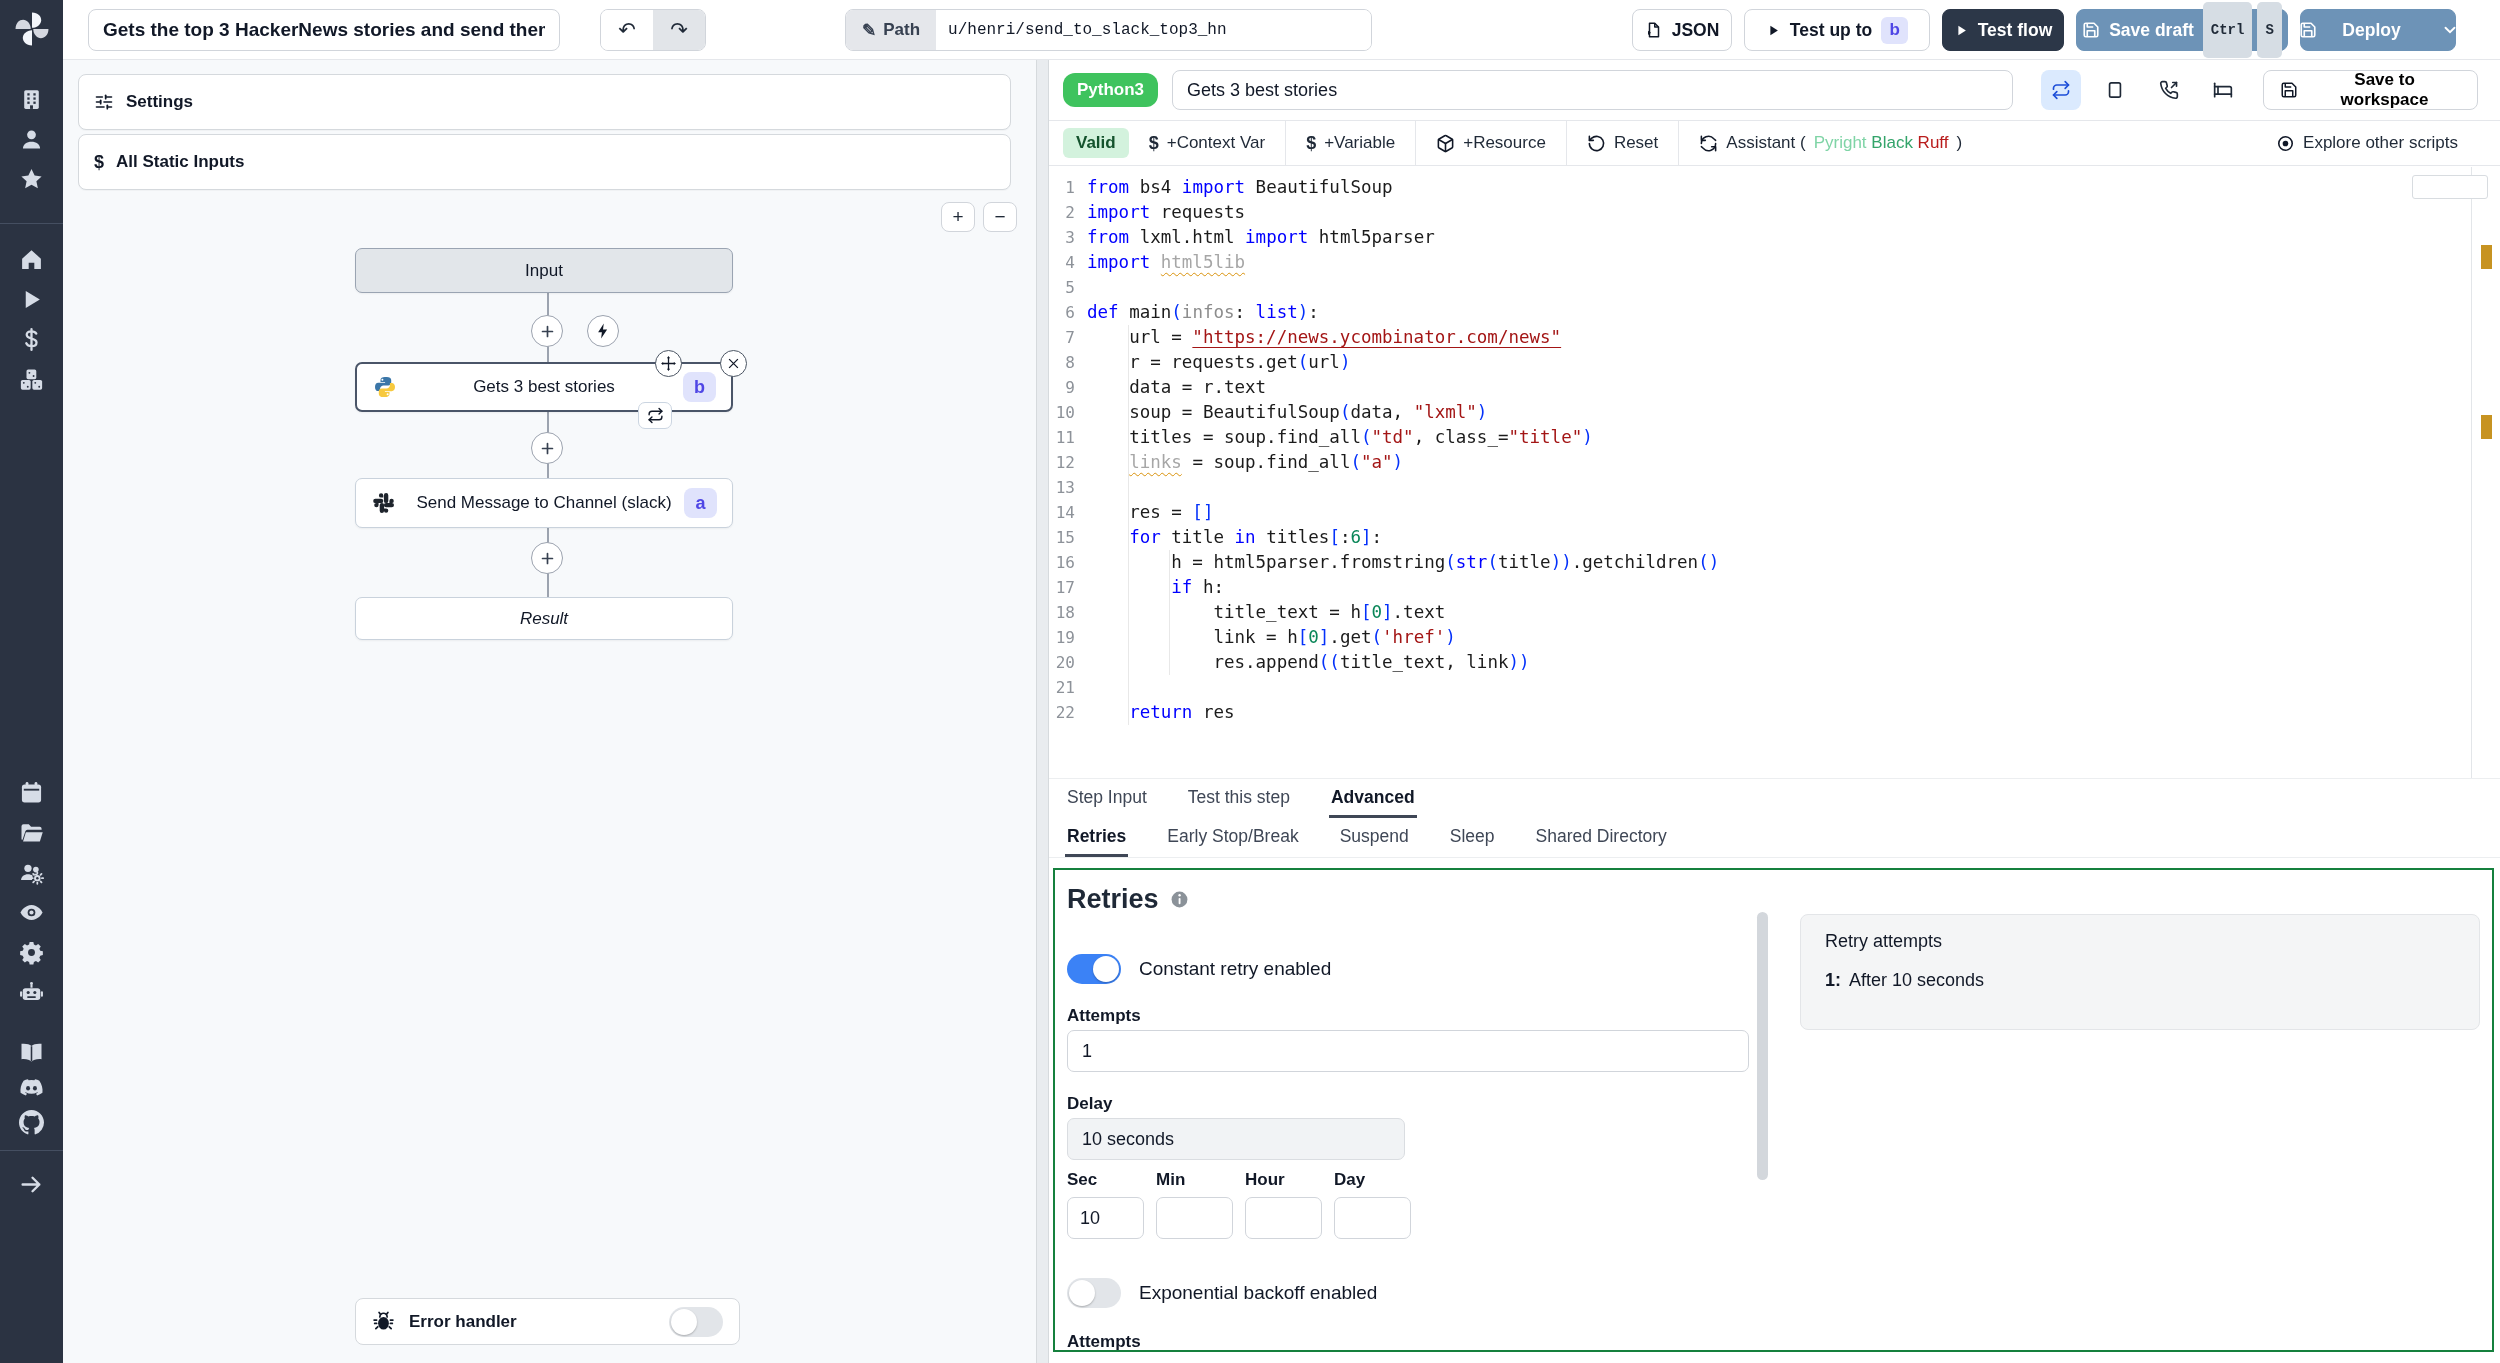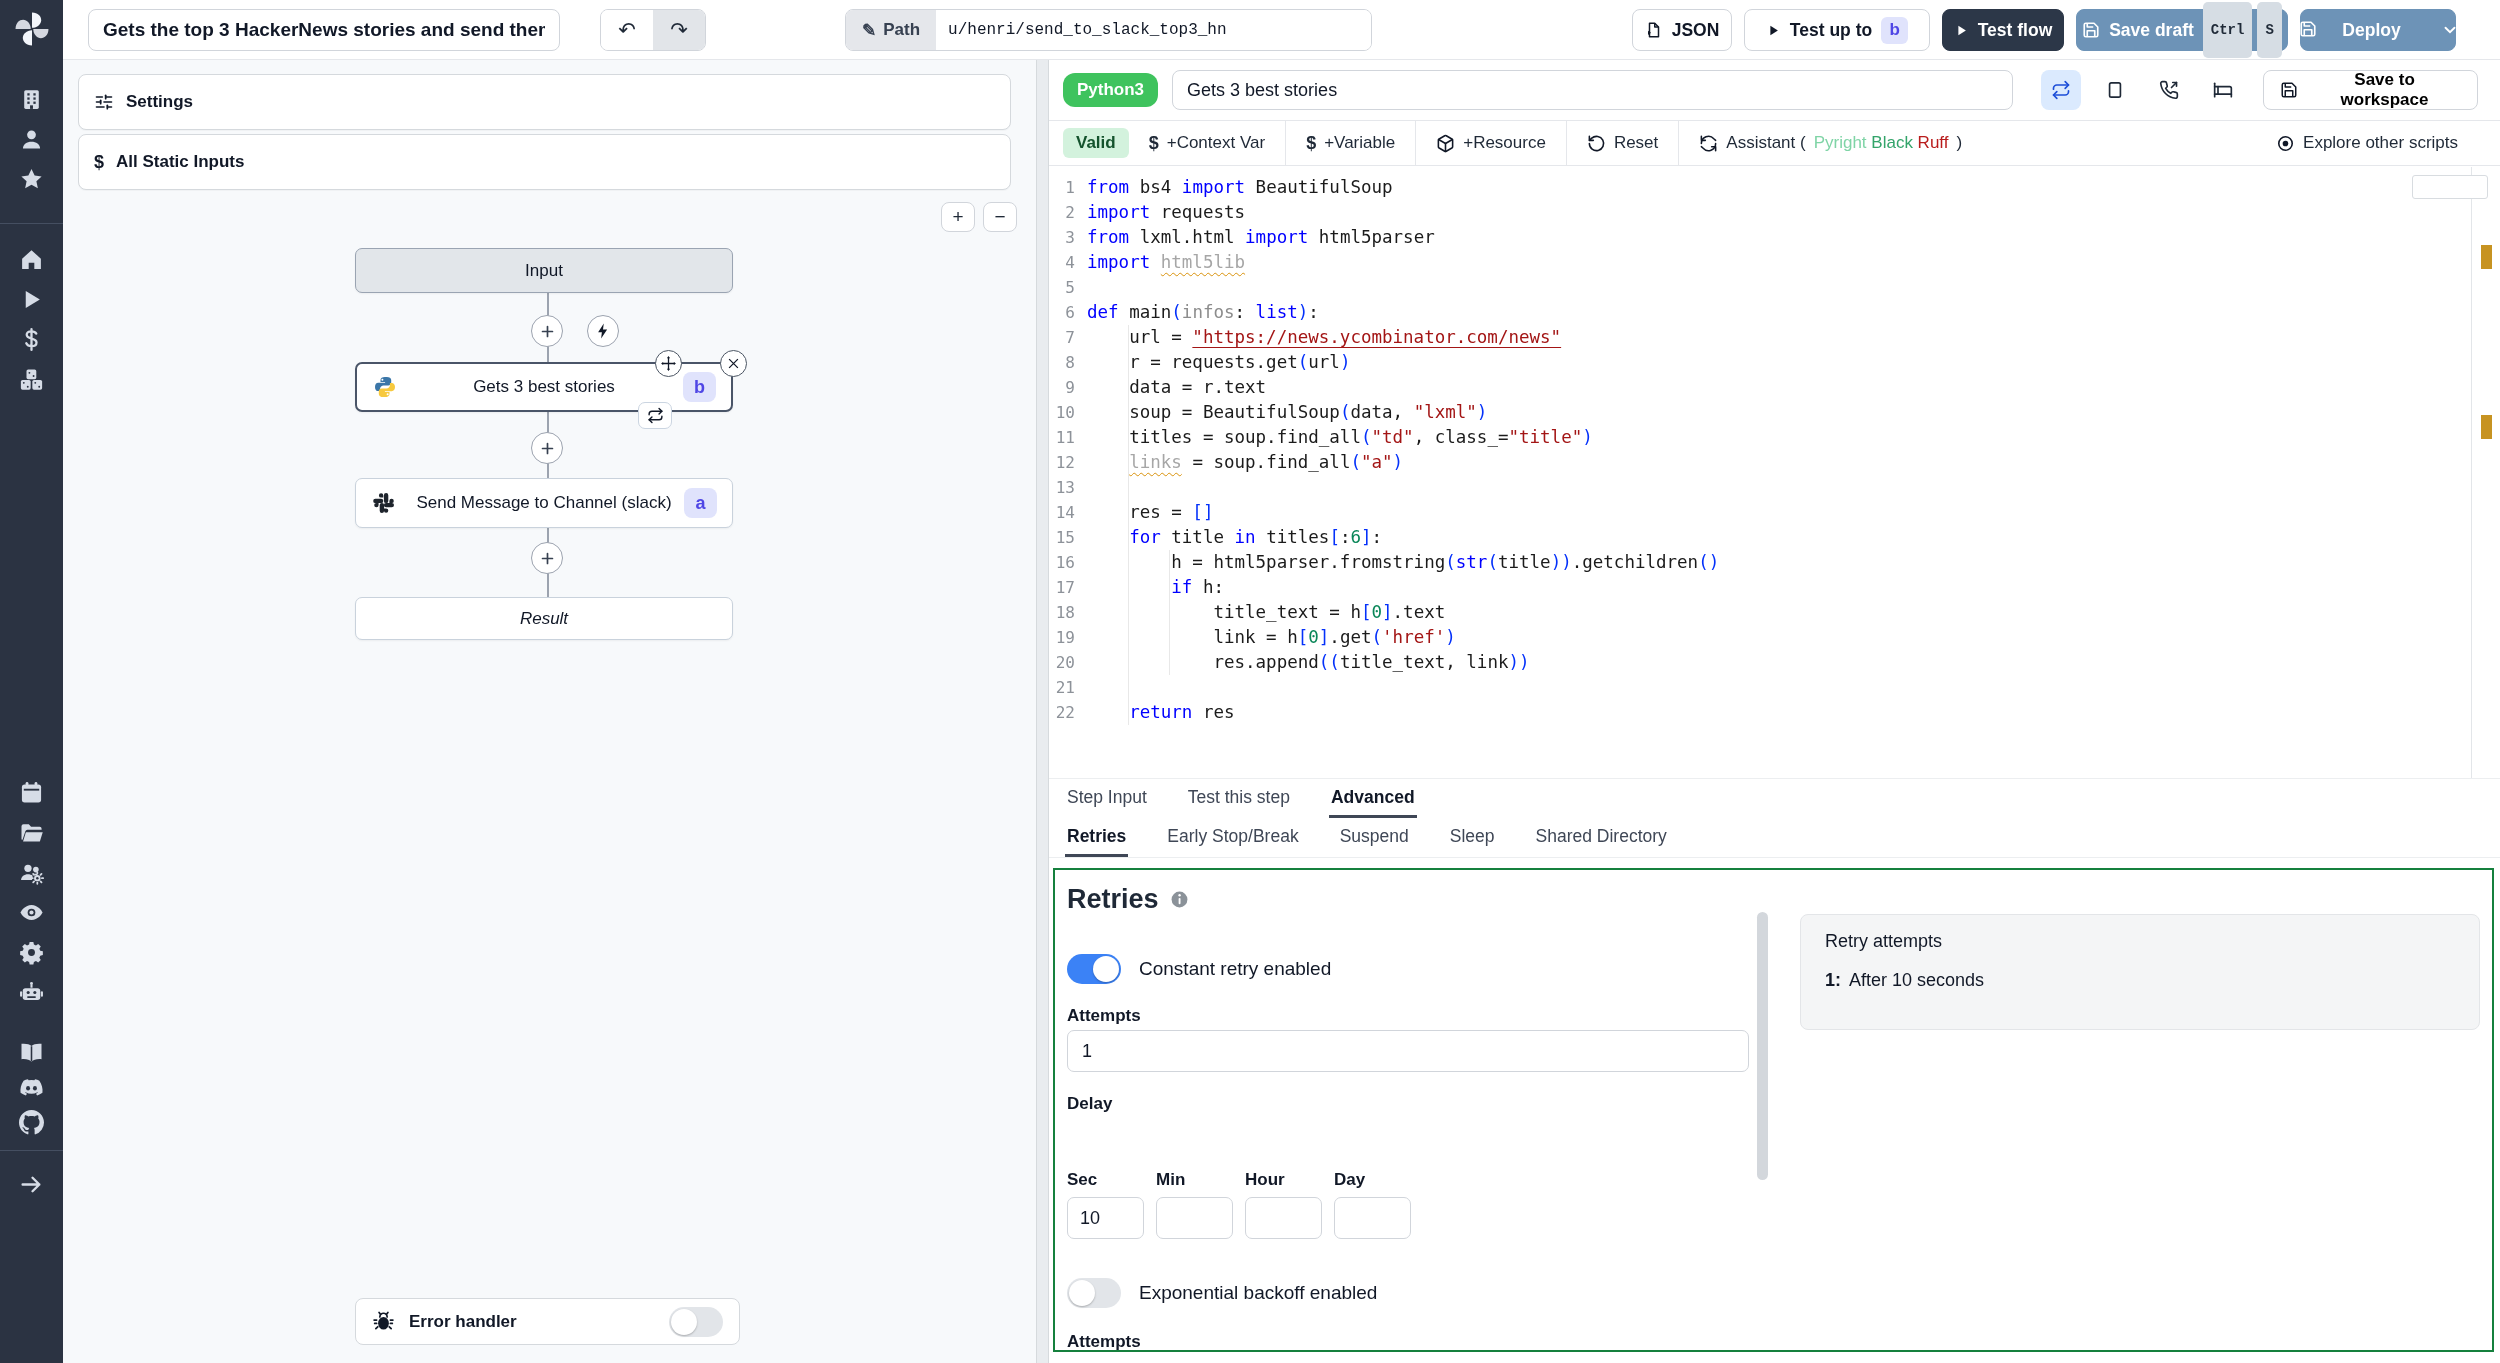--- a/index.html
+++ b/index.html
@@ -346,21 +346,21 @@
           <path d="M19 21H5a2 2 0 0 1-2-2V5a2 2 0 0 1 2-2h11l5 5v11a2 2 0 0 1-2 2z"></path>
           <path d="M17 21v-8H7v8M7 3v5h8"></path>
         </svg>
       <span>Save draft</span>
       <span id="kbd-wrap">
           <span class="kbd">Ctrl</span>
           <span class="kbd">S</span>
         </span>
     </button>
     <button id="btn-deploy" class="tb-btn">
-      <span style="display:flex;gap:25px;padding-left:16px">
+      <span style="display:flex;align-items:center;gap:25px;padding-left:16px">
         <svg viewBox="0 0 24 24" width="18" height="18" fill="none" stroke="#fff" stroke-width="2.2" stroke-linejoin="round">
             <path d="M19 21H5a2 2 0 0 1-2-2V5a2 2 0 0 1 2-2h11l5 5v11a2 2 0 0 1-2 2z"></path>
             <path d="M17 21v-8H7v8M7 3v5h8"></path>
           </svg>
         <span>Deploy</span>
       </span>
       <span class="deploy-div"></span>
       <span style="padding-right:14px;display:flex">
         <svg viewBox="0 0 24 24" width="18" height="18" fill="none" stroke="#fff" stroke-width="2.5" stroke-linecap="round">
             <path d="M6 9l6 6 6-6"></path>
@@ -639,20 +639,21 @@
         <span class="toggle on" id="toggle-constant">
             <span class="knob"></span>
           </span>
         <span>Constant retry enabled</span>
       </div>
 
       <div class="flabel" id="attempts-label">Attempts</div>
       <input id="attempts-input" class="inp" value="1" style="">
 
       <div class="flabel" id="delay-label">Delay</div>
+      <input id="delay-input" class="inp" value="10 seconds" style="">
 
       <div id="time-fields">
           <div class="tf">
             <div class="flabel">Sec</div>
             <input class="inp tfi" value="10" style="">
           </div>
           <div class="tf">
             <div class="flabel">Min</div>
             <input class="inp tfi" style="">
           </div>

